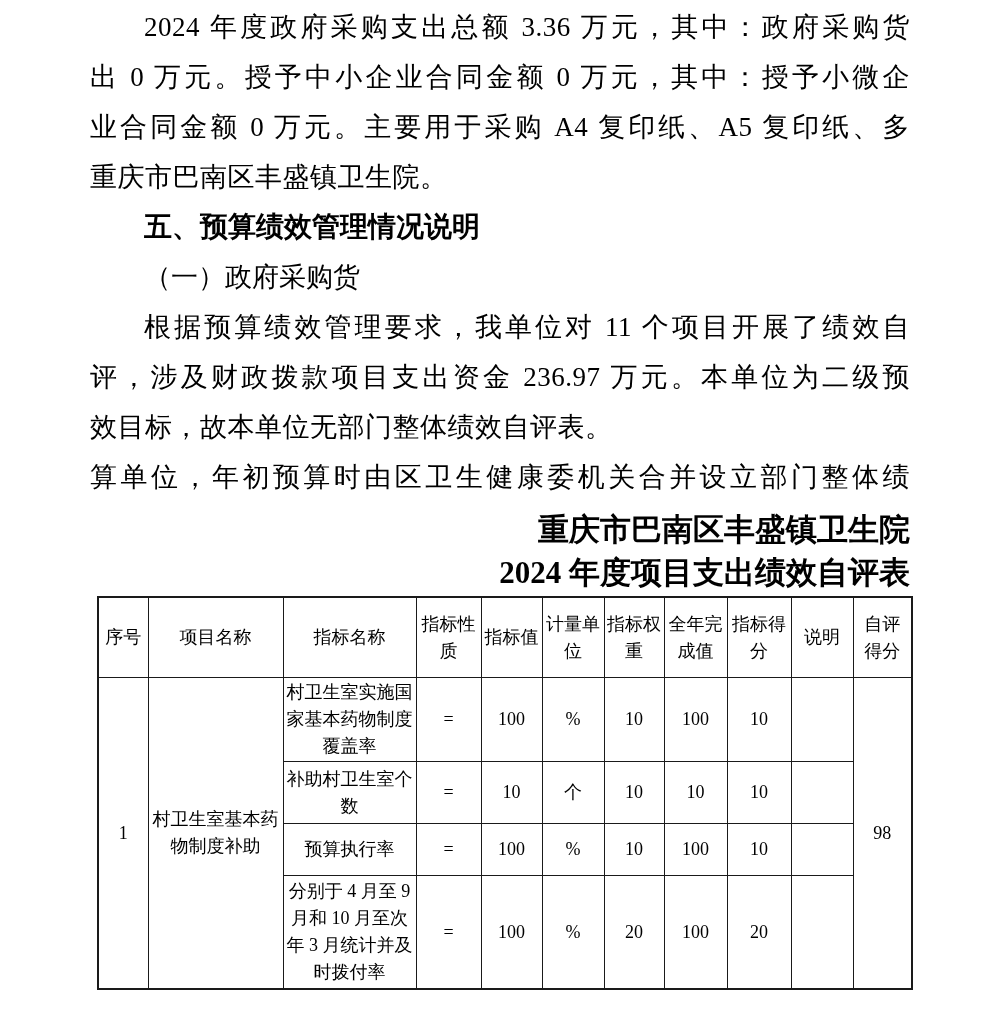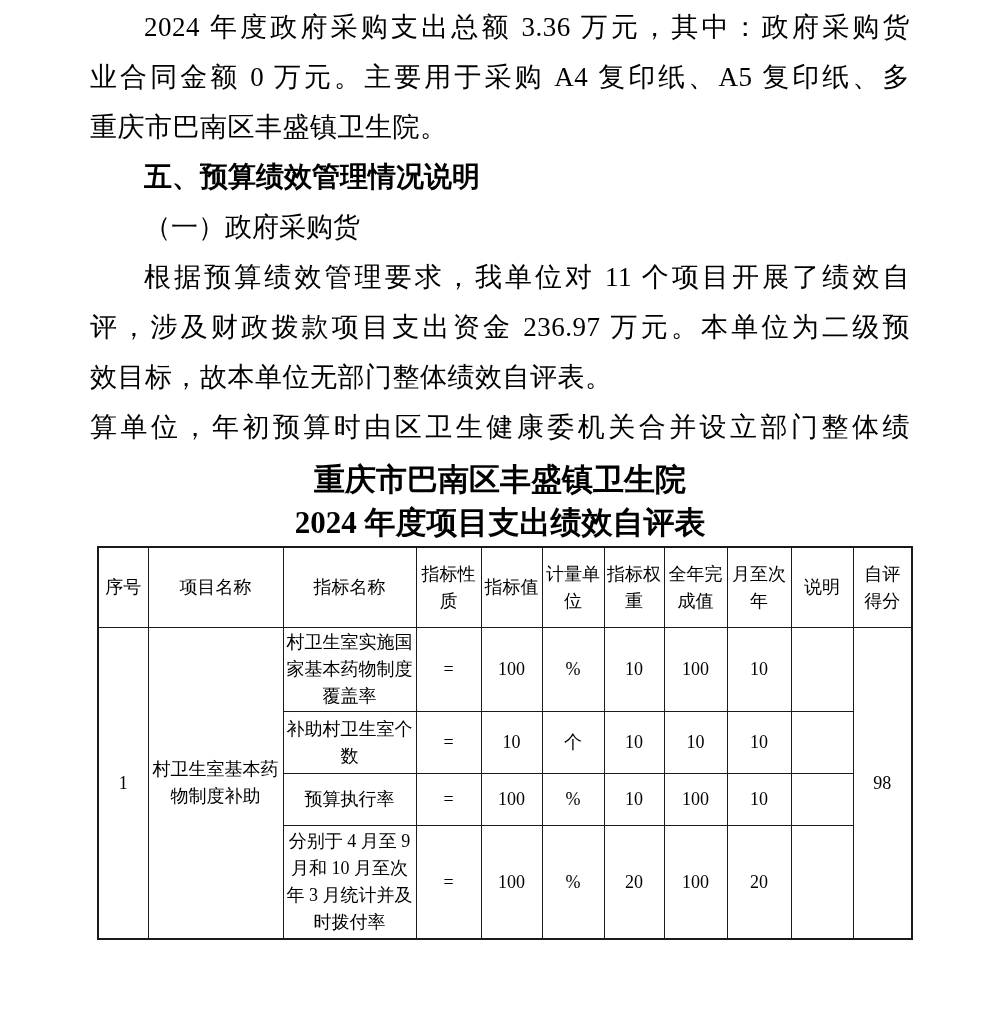--- a/index.html
+++ b/index.html
@@ -36,21 +36,21 @@
     text-indent: 54px;
   }
   .h2 {
     font-size: 27px;
     line-height: 50px;
     text-indent: 54px;
   }
   
   .ttitle {
     margin-top: 6px;
-    text-align: center;
+    text-align: right;
     font-weight: bold;
     font-size: 31px;
     line-height: 43px;
   }
   
   table.selfeval {
     border-collapse: collapse;
     table-layout: fixed;
     margin-left: 7px;
     margin-top: 2px;
@@ -73,20 +73,21 @@
   tr.r3 td { height: 49px; }
   tr.r4 td { height: 110px; }
 </style>
 </head>
 <body>
 
 <div class="page">
 
   <div class="para">
     <div class="pline indent">2024 年度政府采购支出总额 3.36 万元，其中：政府采购货</div>
+    <div class="pline">出 0 万元。授予中小企业合同金额 0 万元，其中：授予小微企</div>
     <div class="pline">业合同金额 0 万元。主要用于采购 A4 复印纸、A5 复印纸、多</div>
     <div class="pline final">重庆市巴南区丰盛镇卫生院。</div>
   </div>
 
   <div class="h1">五、预算绩效管理情况说明</div>
   <div class="h2">（一）政府采购货</div>
 
   <div class="para">
     <div class="pline indent">根据预算绩效管理要求，我单位对 11 个项目开展了绩效自</div>
     <div class="pline">评，涉及财政拨款项目支出资金 236.97 万元。本单位为二级预</div>
@@ -116,21 +117,21 @@
     <thead>
       <tr class="hrow">
         <th>序号</th>
         <th>项目名称</th>
         <th>指标名称</th>
         <th>指标性质</th>
         <th>指标值</th>
         <th>计量单位</th>
         <th>指标权重</th>
         <th>全年完成值</th>
-        <th>月至次年</th>
+        <th>指标得分</th>
         <th>说明</th>
         <th>自评得分</th>
       </tr>
     </thead>
     <tbody>
       <tr class="r1">
         <td rowspan="4">1</td>
         <td rowspan="4">村卫生室基本药物制度补助</td>
         <td>村卫生室实施国家基本药物制度覆盖率</td>
         <td>=</td>

